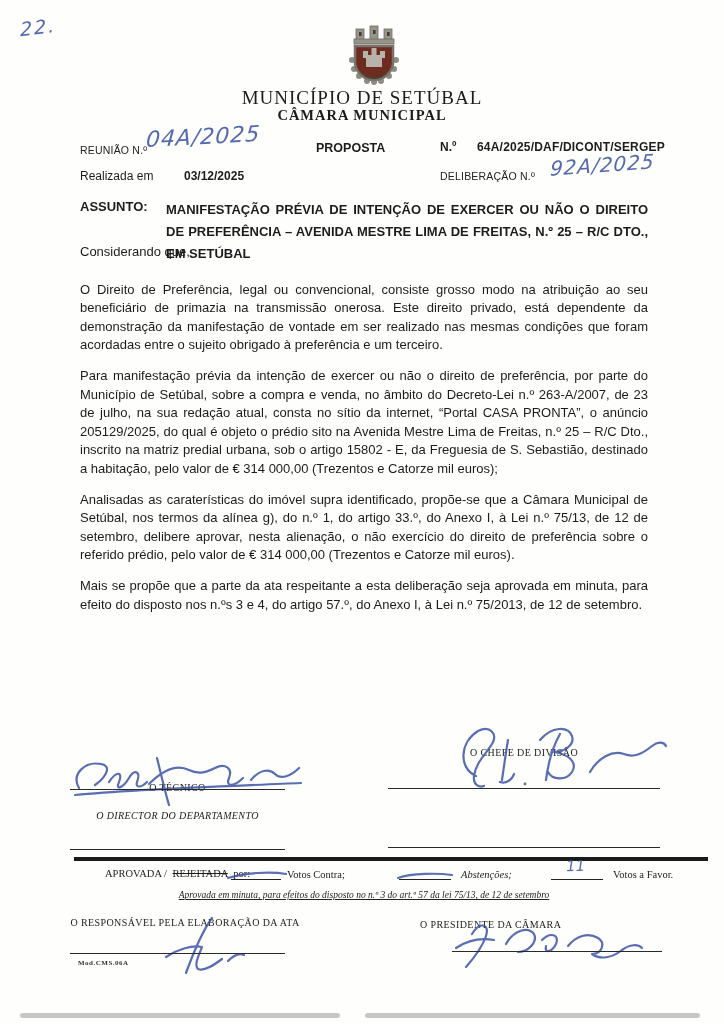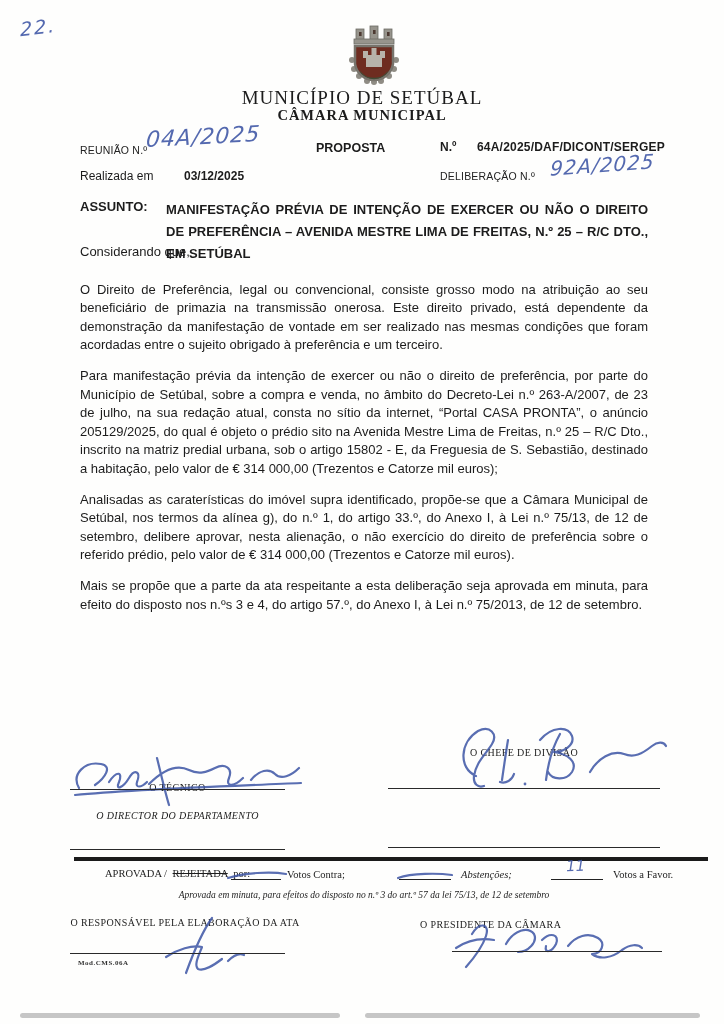--- a/index.html
+++ b/index.html
@@ -57,21 +57,21 @@
 
   .thick-rule { left:74px; top:857px; width:634px; height:3.5px; background:#1b1b1b; }
 
   
   .vote { font-family:"Liberation Serif", serif; font-size:10.5px; color:#1d1d1d; white-space:nowrap; }
   .strike { text-decoration:line-through; }
   .blank { height:12px; border-bottom:1px solid #222; }
   .hw-votes { left:566px; top:857px; font-size:15px; transform:rotate(-2deg); }
 
   .minuta-note { left:80px; top:890px; width:568px; text-align:center;
-    font-family:"Liberation Serif", serif; font-style:italic; font-size:9.5px; color:#222; }
+    font-family:"Liberation Serif", serif; font-style:italic; font-size:9.5px; color:#222;text-decoration:underline; }
 
   .colRC { left:420px; width:205px; text-align:left; }
   .form-code { left:78px; top:959px; font-family:"Liberation Serif", serif; font-size:7px; font-weight:bold; letter-spacing:.5px; color:#333; }
 
   .scan-bar { top:1013px; height:5px; background:#b3b3b3; border-radius:3px; opacity:.75; }
 </style>
 </head>
 <body>
 
 <div class="page">

